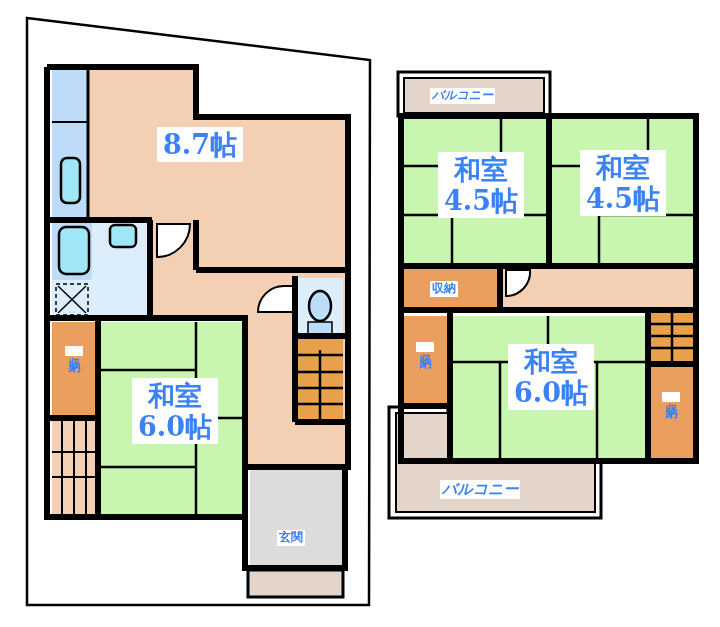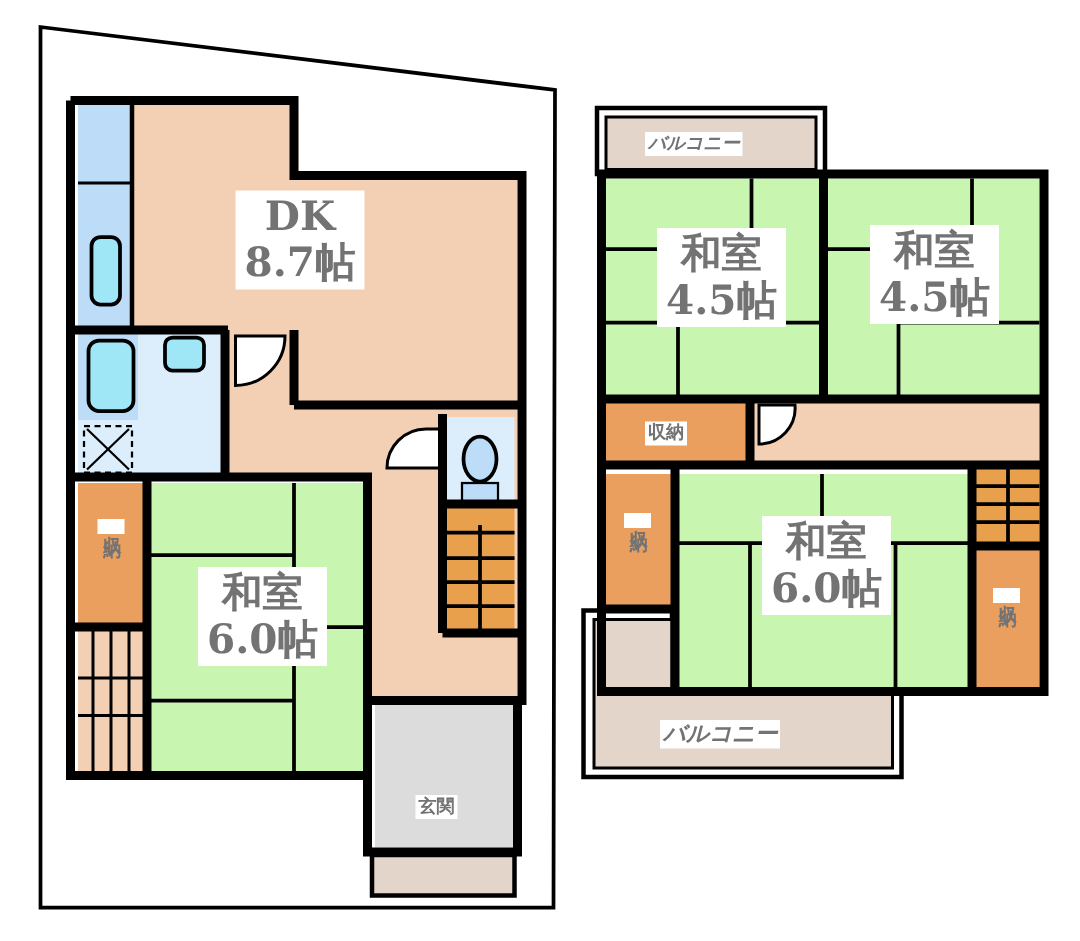--- a/index.html
+++ b/index.html
@@ -1,18 +1,18 @@
 <!DOCTYPE html>
 <html><head>
 <meta charset="utf-8">
 <style>
   html, body { margin:0; padding:0; background:#ffffff; }
   body { width:720px; height:627px; position:relative; overflow:hidden; font-family:"DejaVu Serif", serif; }
   #plan { position:absolute; left:0; top:0; width:720px; height:627px; }
-  .lbl { position:absolute; background:#ffffff; color:#737373; text-align:center; font-weight:bold; line-height:1.15; }
+  .lbl { position:absolute; background:#ffffff; color:#3b82f6; text-align:center; font-weight:bold; line-height:1.15; }
   .big { font-family:"DejaVu Serif", serif; font-size:27px; padding:2px 4px; }
   .small { font-family:"DejaVu Sans", sans-serif; font-size:12px; padding:1px 2px; }
   .vert { writing-mode:vertical-rl; text-orientation:upright; letter-spacing:4px; }
 </style>
 </head>
 <body>
 
 <svg id="plan" viewBox="0 0 720 627" xmlns="http://www.w3.org/2000/svg">
 
   <polygon points="27,18 370,60 369,605 27,605" fill="#ffffff" stroke="#000" stroke-width="2.5"></polygon>
@@ -144,21 +144,20 @@
     <line x1="401" y1="310" x2="696" y2="310"></line>
     <line x1="500" y1="266" x2="500" y2="310"></line>
     <line x1="450" y1="310" x2="450" y2="461"></line>
     <line x1="401" y1="406" x2="450" y2="406"></line>
     <line x1="648" y1="310" x2="648" y2="461"></line>
     <line x1="648" y1="364" x2="696" y2="364"></line>
   </g>
 </svg>
 
 <div class="lbl big" style="left:157px;top:127px;width:78px;">
-  <div>DK</div>
   <div>8.7帖</div>
 </div>
 
 <div class="lbl big" style="left:132px;top:378px;width:78px;">
   <div>和室</div>
   <div>6.0帖</div>
 </div>
 
 <div class="lbl small vert" style="left:65px;top:346px;">収納</div>
 

